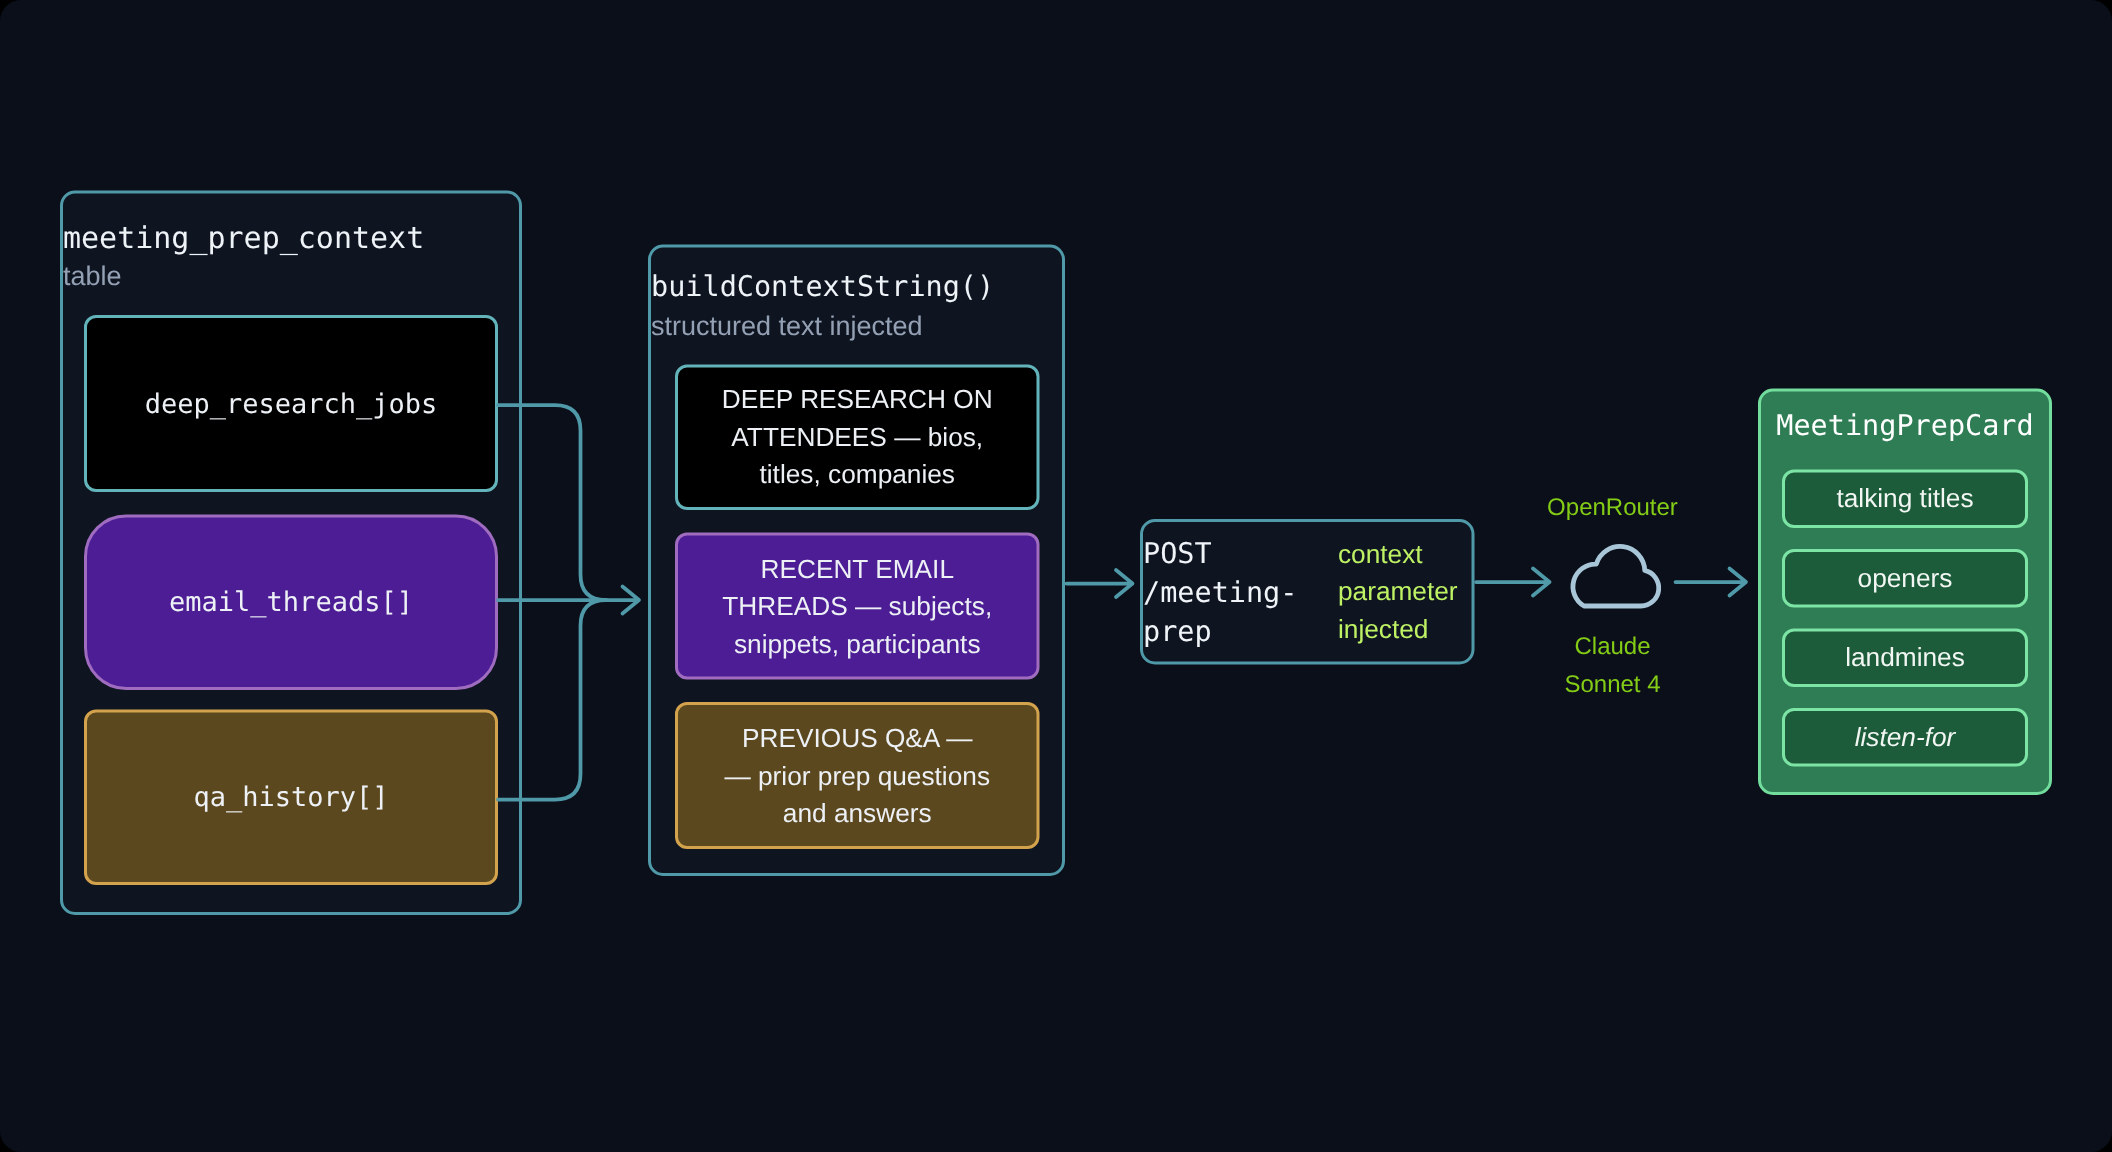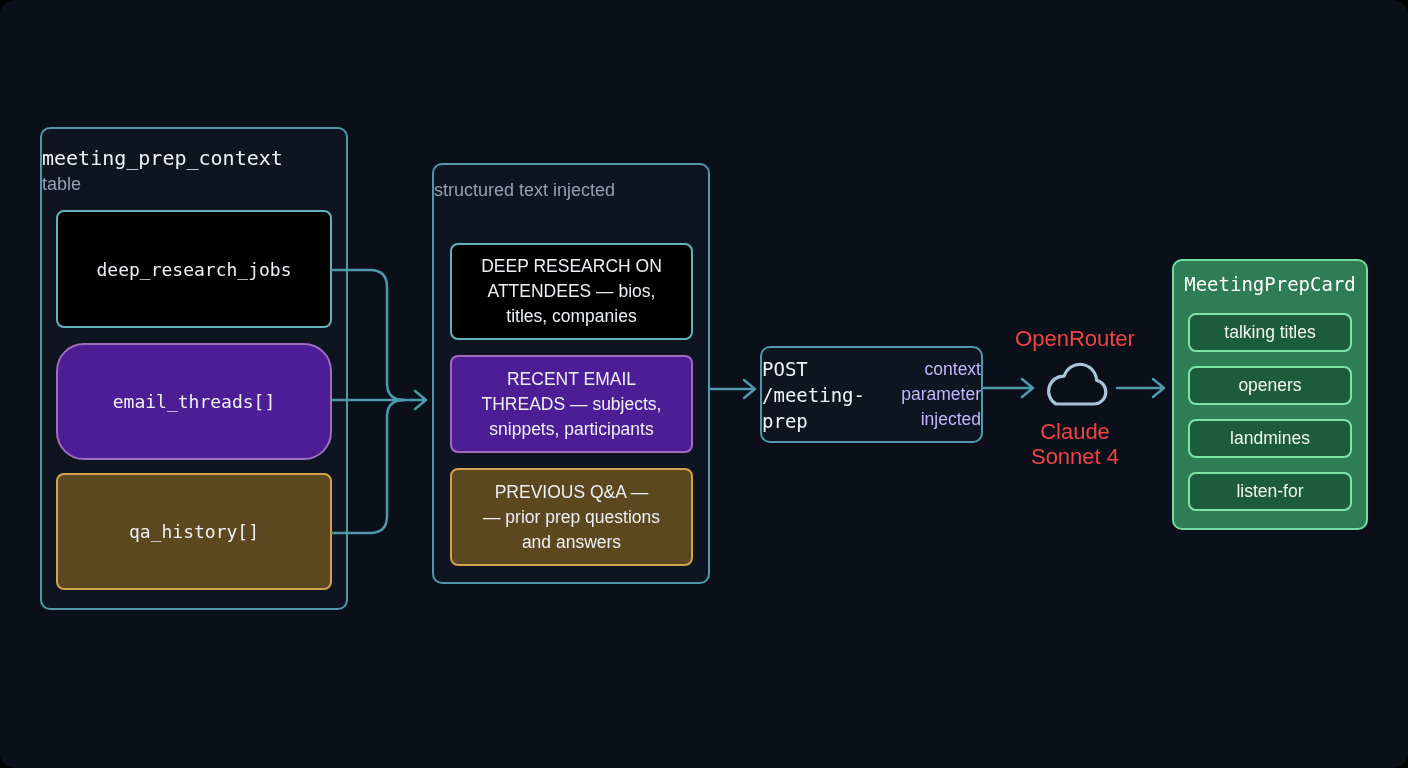--- a/index.html
+++ b/index.html
@@ -36,25 +36,25 @@
   .purple { background:#4c1d95; border-color:#a06cc0; }
   .gold   { background:#5c481f; border-color:#d2a24c; }
 
   .endpoint-box {
     position:absolute; box-sizing:border-box;
     border:2px solid #4f99a8; border-radius:10px;
     background:rgba(28,46,64,0.20);
     display:flex; flex-direction:row; align-items:center; justify-content:center;
   }
   .endpoint-title { color:#f0f4f8; font-size:19px; line-height:26px; }
-  .endpoint-sub   { color:#c4b5fd; font-size:17.5px; line-height:25px; text-align:right; white-space:pre-line; }
+  .endpoint-sub   { color:#bef264; font-size:17.5px; line-height:25px; text-align:left; white-space:pre-line; }
 
   .router-label, .router-model {
-    position:absolute; text-align:center; color:#ef4444;
-    font-size:22px; line-height:25px; white-space:pre-line;
+    position:absolute; text-align:center; color:#84cc16;
+    font-size:16px; line-height:25px; white-space:pre-line;
   }
 
   .green-card {
     position:absolute; box-sizing:border-box;
     background:#2e7d55; border:2px solid #72dd9c; border-radius:10px;
   }
   .card-title {
     position:absolute; left:0; right:0; top:12px; text-align:center;
     color:#ffffff; font-size:19px;
   }
@@ -83,20 +83,21 @@
   </div>
   <div class="field mono purple" style="left:56px; top:343px; width:276px; height:117px;border-radius:28px;">
     <span>email_threads[]</span>
   </div>
   <div class="field mono gold" style="left:56px; top:473px; width:276px; height:117px;">
     <span>qa_history[]</span>
   </div>
 
   <div class="outer-box" style="left:432px; top:163px; width:278px; height:421px;">
     <div class="box-head" style="top:13px;">
+      <div class="box-title mono" style="font-size:19px;">buildContextString()</div>
       <div class="box-sub">structured text injected</div>
     </div>
   </div>
   <div class="section teal" style="left:450px; top:243px; width:243px; height:97px;">
     <span>DEEP RESEARCH ON
 ATTENDEES — bios,
 titles, companies</span>
   </div>
   <div class="section purple" style="left:450px; top:355px; width:243px; height:98px;">
     <span>RECENT EMAIL
@@ -124,21 +125,21 @@
   </div>
   <div class="card-item" style="left:1188px; top:313px; width:164px; height:39px;">
     <span>talking titles</span>
   </div>
   <div class="card-item" style="left:1188px; top:366px; width:164px; height:39px;">
     <span>openers</span>
   </div>
   <div class="card-item" style="left:1188px; top:419px; width:164px; height:39px;">
     <span>landmines</span>
   </div>
-  <div class="card-item" style="left:1188px; top:472px; width:164px; height:39px;">
+  <div class="card-item" style="left:1188px; top:472px; width:164px; height:39px;font-style:italic;">
     <span>listen-for</span>
   </div>
 
   <svg class="wires" width="1408" height="768" viewBox="0 0 1408 768">
     <g stroke="#4f99a8" stroke-width="2.5" fill="none" stroke-linecap="round" stroke-linejoin="round">
 
       <path d="M 332 270 H 370 Q 387 270 387 287 V 383 Q 387 400 404 400"></path>
       <path d="M 332 533 H 370 Q 387 533 387 516 V 417 Q 387 400 404 400"></path>
       <path d="M 332 400 H 404"></path>
       <path d="M 398 400 H 424 M 415 391 L 426 400 L 415 409"></path>

